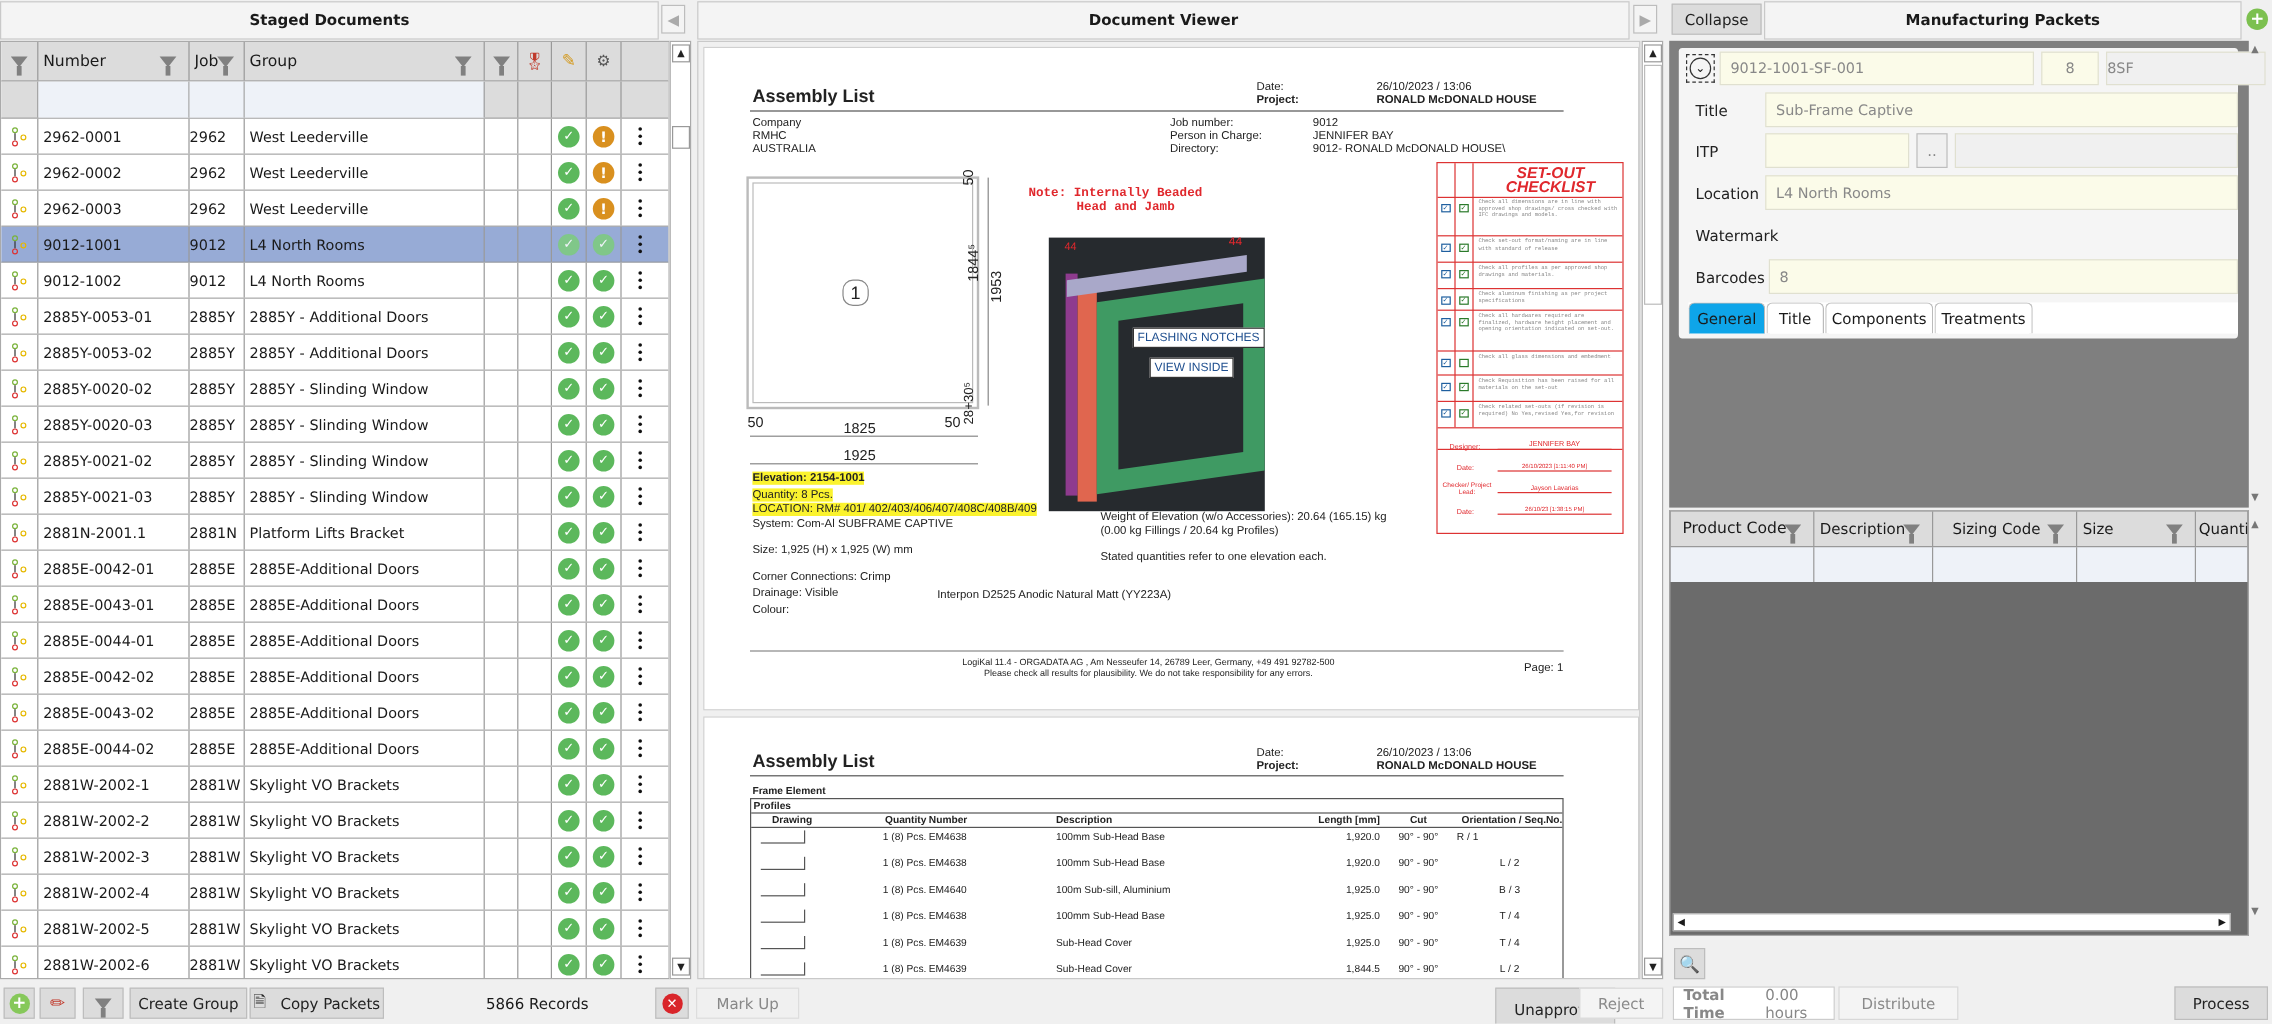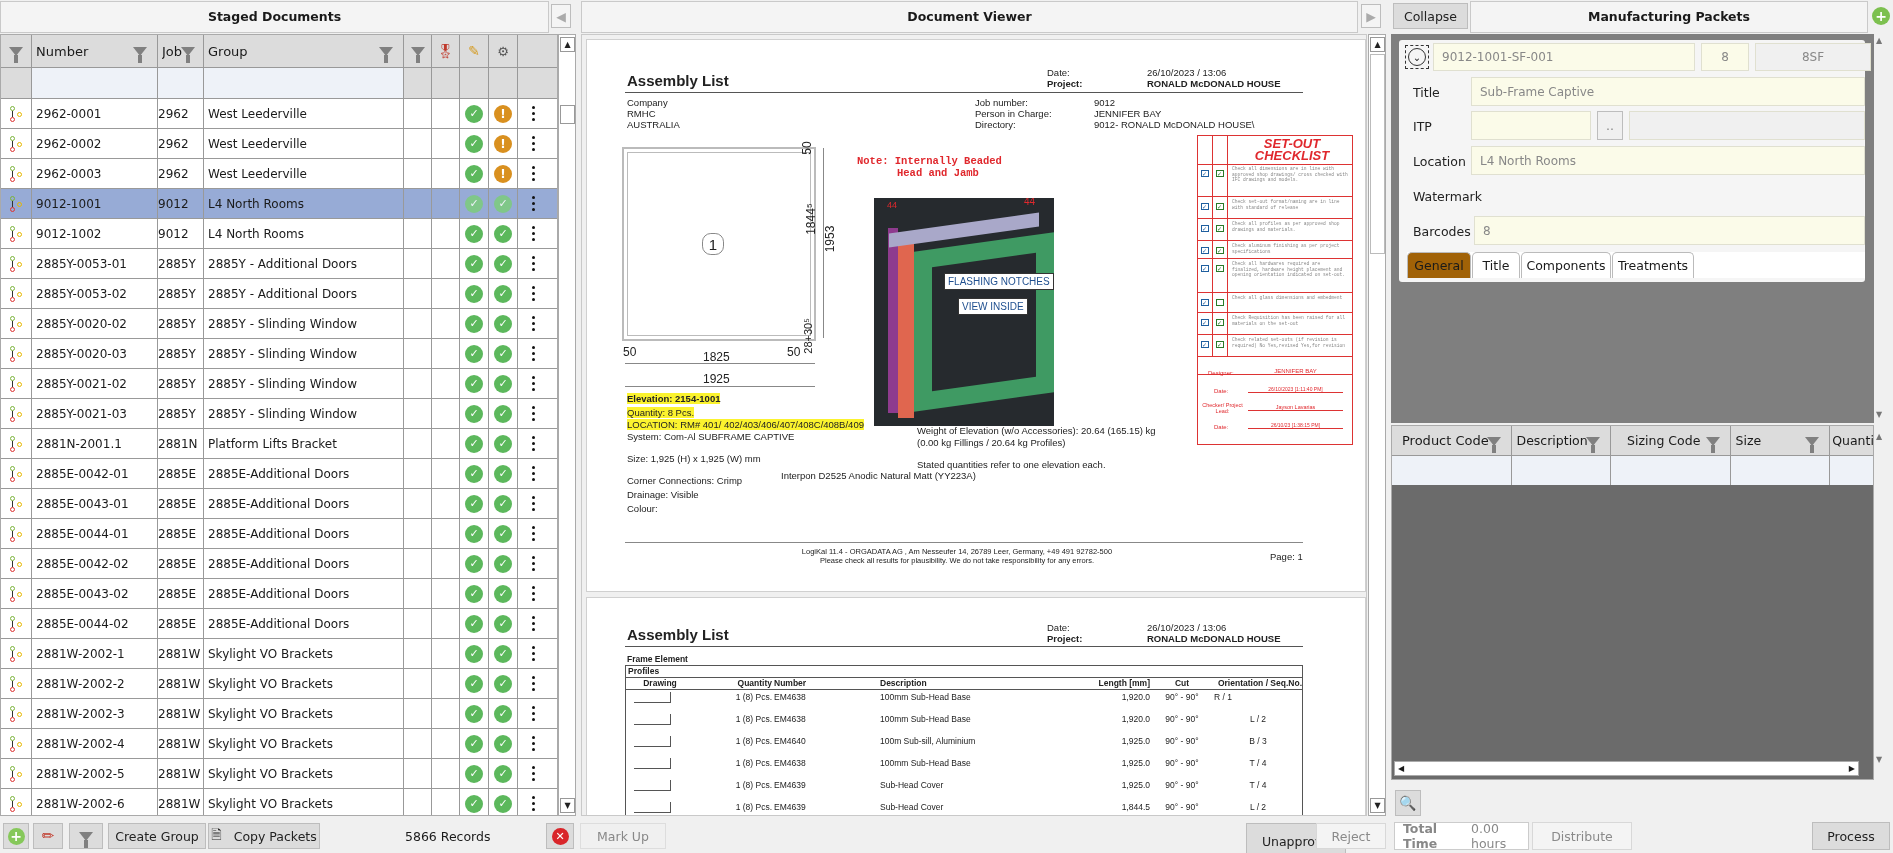--- a/index.html
+++ b/index.html
@@ -36,21 +36,21 @@
 .small{font-size:9.5px}
 .hl{background:#fbf32e}
 .red{color:#e0282d}
 .mono{font-family:"Liberation Mono",monospace}
 
 #packet-panel{left:1391px;top:34px;width:483px;height:389px;background:#7f7f7f}
 .card{position:absolute;left:8px;top:6px;width:466px;height:242px;background:#f5f5f5;border-radius:3px}
 .field{position:absolute;background:#fbfbe9;border:1px solid #e0e0d0;color:#888;font-size:12px;padding-left:8px;display:flex;align-items:center}
 .flabel{position:absolute;font-size:12.5px;color:#222}
 .tab{position:absolute;top:246px;height:26px;border:1px solid #bbb;border-bottom:none;border-radius:5px 5px 0 0;background:#fff;font-size:12.5px;display:flex;align-items:center;justify-content:center}
-.tab.active{background:#a16207}
+.tab.active{background:#0ea5e9}
 #comp-grid{left:1391px;top:425px;width:483px;height:355px;background:#6b6b6b;border:1px solid #aaa;overflow:hidden}
 </style>
 </head>
 <body>
 
 <div class="abs hdrbar" style="left:0;top:1px;width:549px"><span>Staged Documents</span></div>
 <div class="abs btn" style="left:551px;top:4px;width:20px;height:24px;background:#f4f4f4">
     <span style="color:#aaa">◀</span>
   </div>
 
@@ -1073,21 +1073,21 @@
     <div class="abs small" style="left:40px;top:353px;line-height:12px">
       <div><span class="hl" style="font-weight:bold">Elevation: 2154-1001</span></div>
       <div style="margin-top:2px"><span class="hl">Quantity: 8 Pcs.</span></div>
       <div><span class="hl">LOCATION: RM# 401/ 402/403/406/407/408C/408B/409</span></div>
       <div>System: Com-Al SUBFRAME CAPTIVE</div>
       <div style="margin-top:10px">Size: 1,925 (H) x 1,925 (W) mm</div>
       <div style="margin-top:10px">Corner Connections: Crimp</div>
       <div style="margin-top:2px">Drainage: Visible</div>
       <div style="margin-top:2px">Colour:</div>
     </div>
-    <div class="abs small" style="left:194px;top:430px">Interpon D2525 Anodic Natural Matt (YY223A)</div>
+    <div class="abs small" style="left:194px;top:450px">Interpon D2525 Anodic Natural Matt (YY223A)</div>
     <div class="abs small" style="left:330px;top:385px;line-height:12px">
       <div>Weight of Elevation (w/o Accessories): 20.64 (165.15) kg</div>
       <div>(0.00 kg Fillings / 20.64 kg Profiles)</div>
       <div style="margin-top:10px">Stated quantities refer to one elevation each.</div>
     </div>
     <div class="abs" style="left:38px;top:502px;width:678px;border-top:1px solid #888"></div>
     <div class="abs" style="left:180px;top:507px;width:380px;text-align:center;font-size:7.5px;line-height:9px">
       <div>LogiKal 11.4 - ORGADATA AG , Am Nesseufer 14, 26789 Leer, Germany, +49 491 92782-500</div>
       <div>Please check all results for plausibility. We do not take responsibility for any errors.</div>
     </div>
@@ -1221,21 +1221,21 @@
   <div class="card">
     <div class="abs" style="left:6px;top:5px;width:24px;height:24px;border:1px dashed #333;display:flex;align-items:center;justify-content:center">
         <span style="width:18px;height:18px;border:1.5px solid #333;border-radius:50%;display:flex;align-items:center;justify-content:center;font-size:10px">⌄</span>
       </div>
     <div class="field" style="left:34px;top:3px;width:262px;height:28px;color:#888">
         <span>9012-1001-SF-001</span>
       </div>
     <div class="field" style="left:302px;top:3px;width:48px;height:28px;justify-content:center;padding:0">
         <span>8</span>
       </div>
-    <div class="field" style="left:356px;top:3px;width:116px;height:28px;justify-content:center;padding:0;background:#f0f0f0">
+    <div class="field" style="left:356px;top:3px;width:133px;height:28px;justify-content:flex-start;padding:0;background:#f0f0f0">
         <span>8SF</span>
       </div>
 
     <div class="flabel" style="left:14px;top:45px">Title</div>
     <div class="field" style="left:72px;top:37px;width:394px;height:29px">
         <span>Sub-Frame Captive</span>
       </div>
 
     <div class="flabel" style="left:14px;top:79px">ITP</div>
     <div class="field" style="left:72px;top:71px;width:120px;height:29px">

